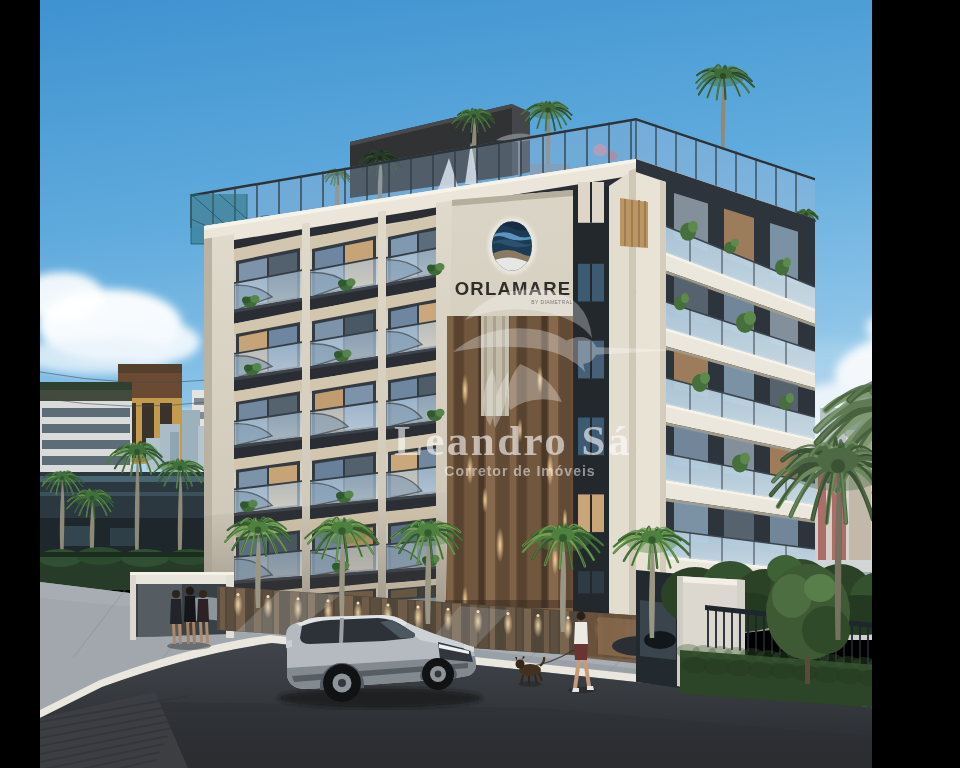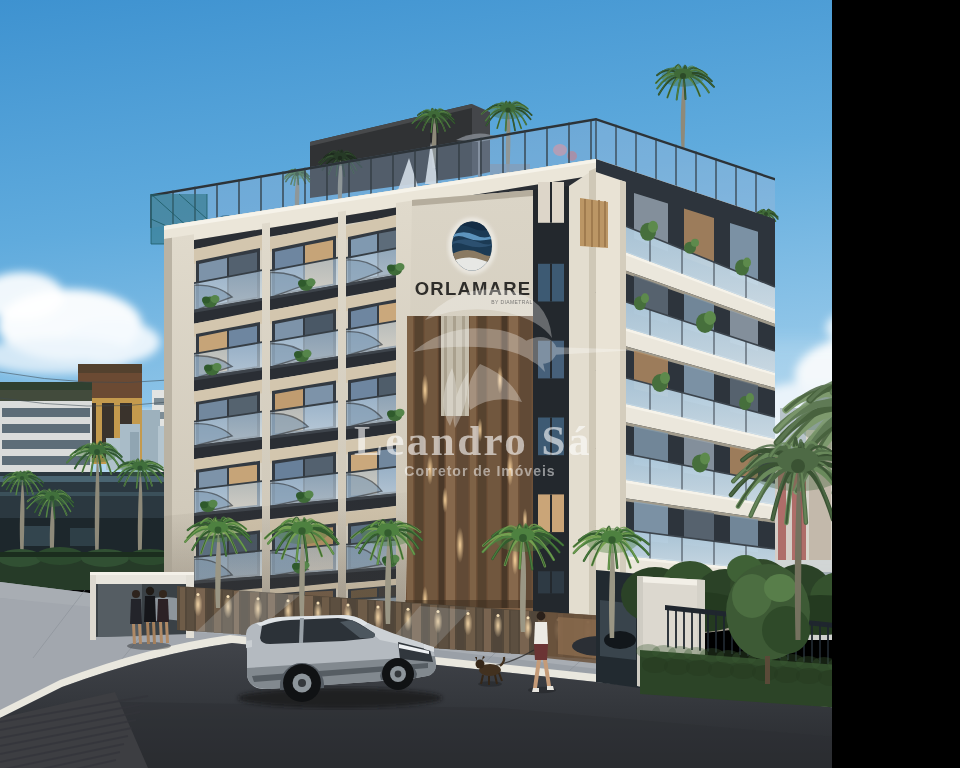--- a/index.html
+++ b/index.html
@@ -1,15 +1,15 @@
 <!DOCTYPE html>
 <html><head><meta charset="utf-8">
 <style>
 html,body{margin:0;padding:0;background:#000;}
-#scene{width:832px;height:768px;position:relative;overflow:hidden;font-family:"Liberation Sans",sans-serif;}
+#scene{width:832px;height:768px;position:relative;overflow:hidden;font-family:"Liberation Sans",sans-serif;margin-left:40px;}
 </style></head><body>
 <div id="scene">
 <svg width="960" height="768" viewBox="0 0 960 768" xmlns="http://www.w3.org/2000/svg">
 <defs>
 <linearGradient id="sky" x1="0" y1="0" x2="0.22" y2="1">
  <stop offset="0" stop-color="#3e92d0"></stop>
           <stop offset="0.4" stop-color="#60abdd"></stop>
  <stop offset="0.72" stop-color="#8fc5e8"></stop>
           <stop offset="1" stop-color="#bcdef2"></stop>
 </linearGradient>

